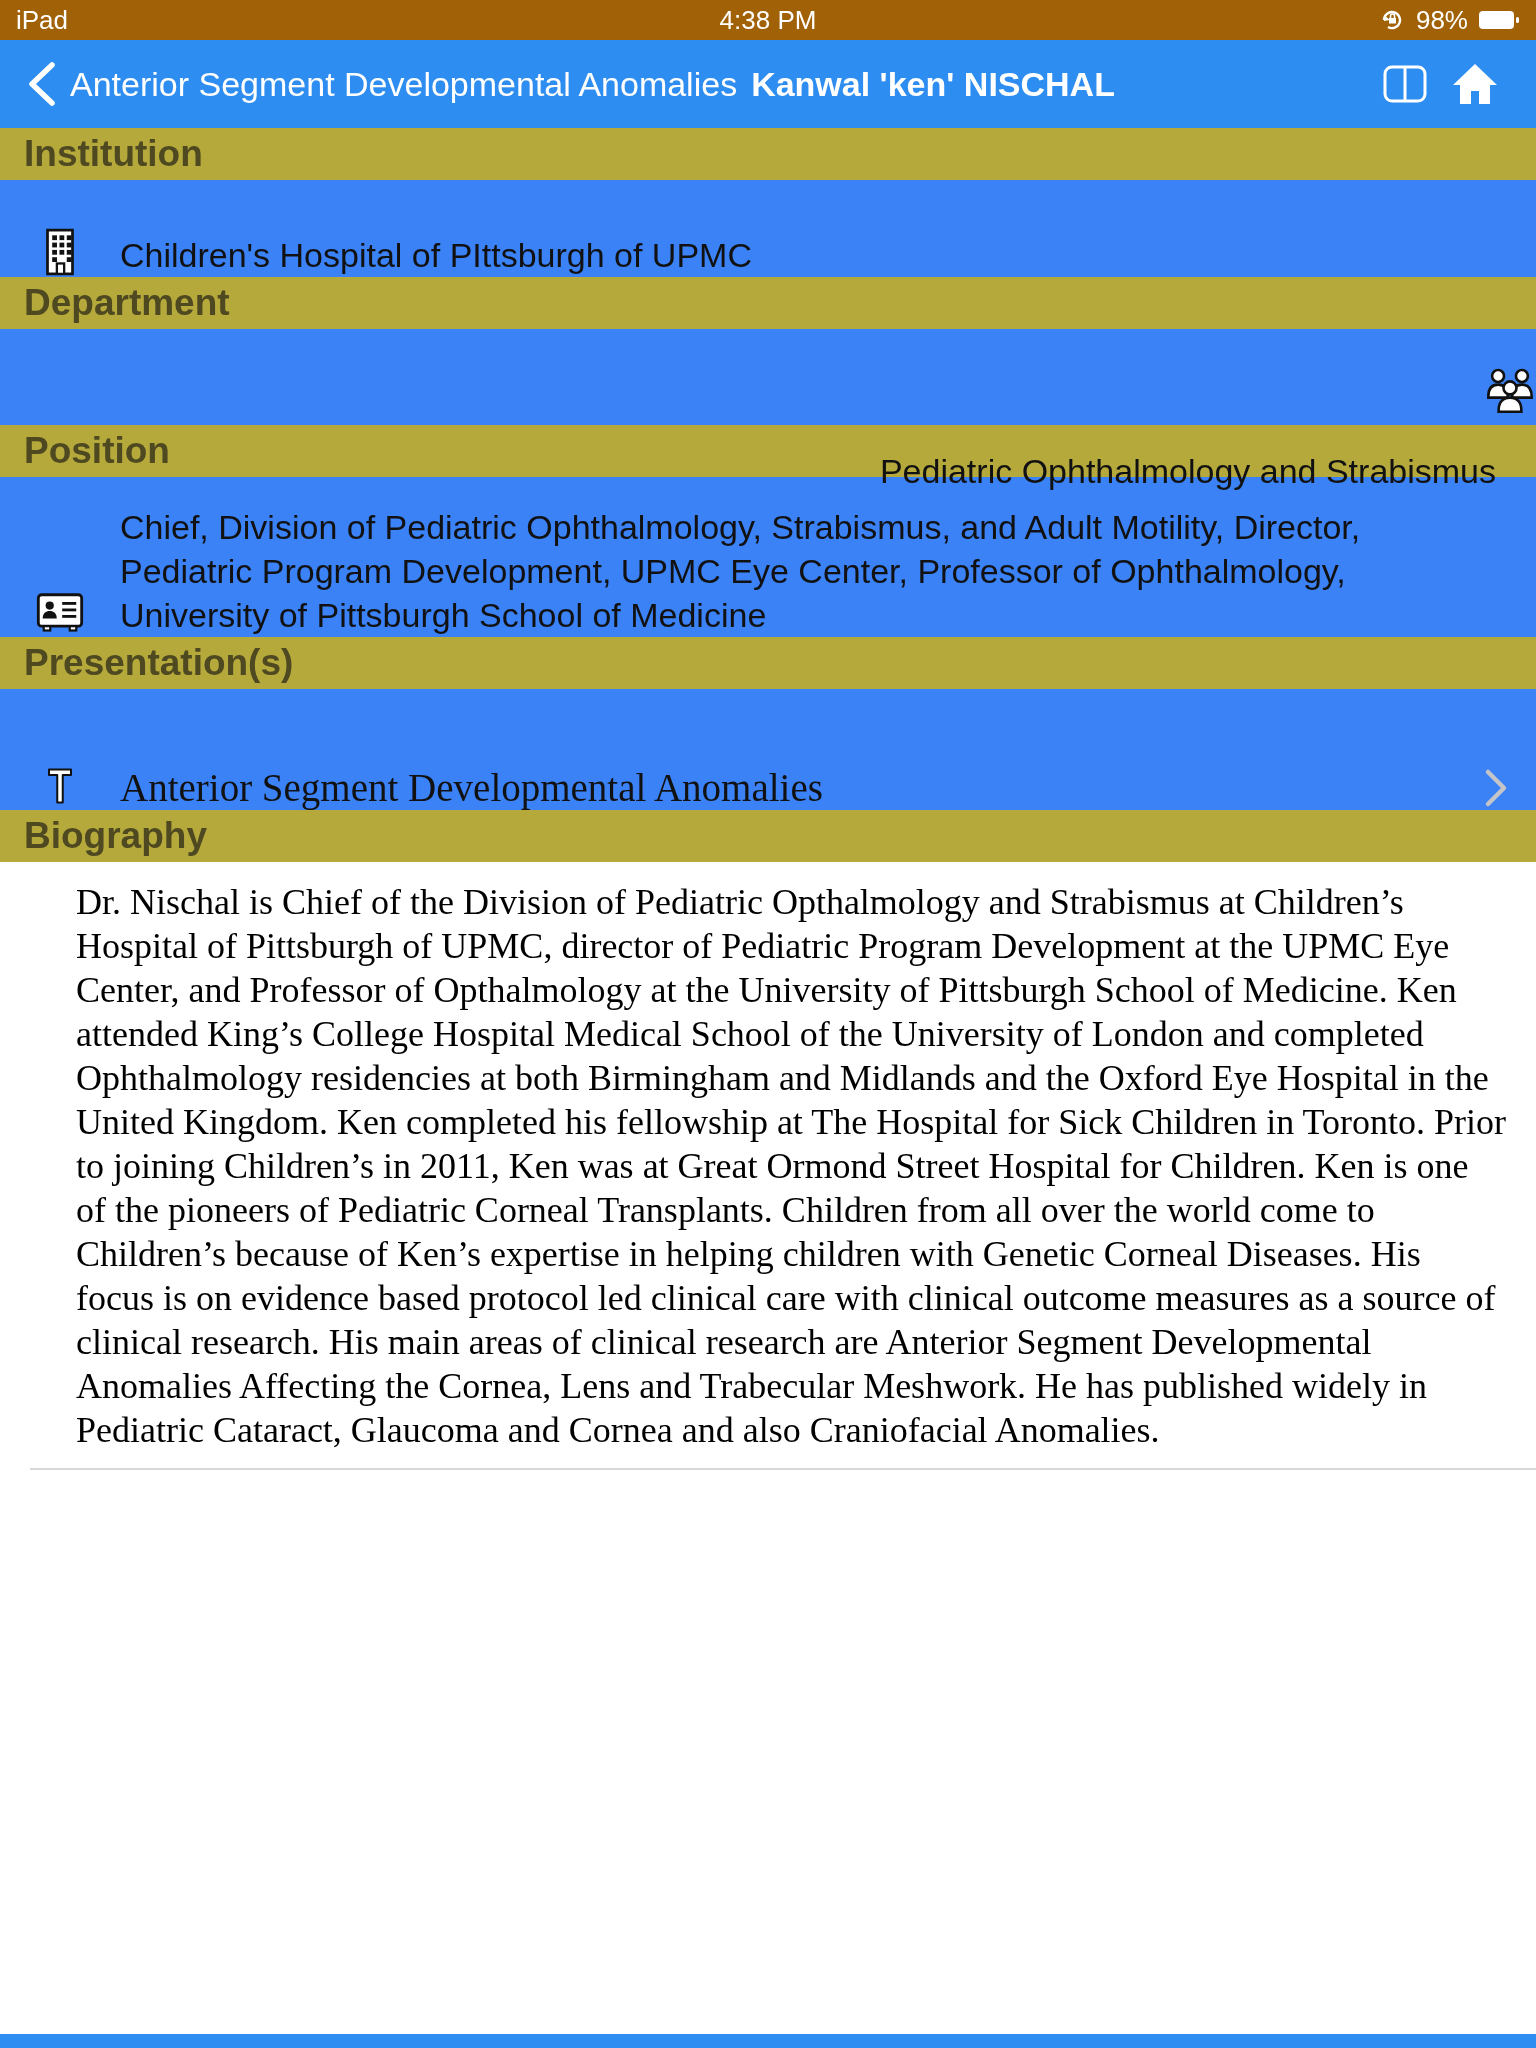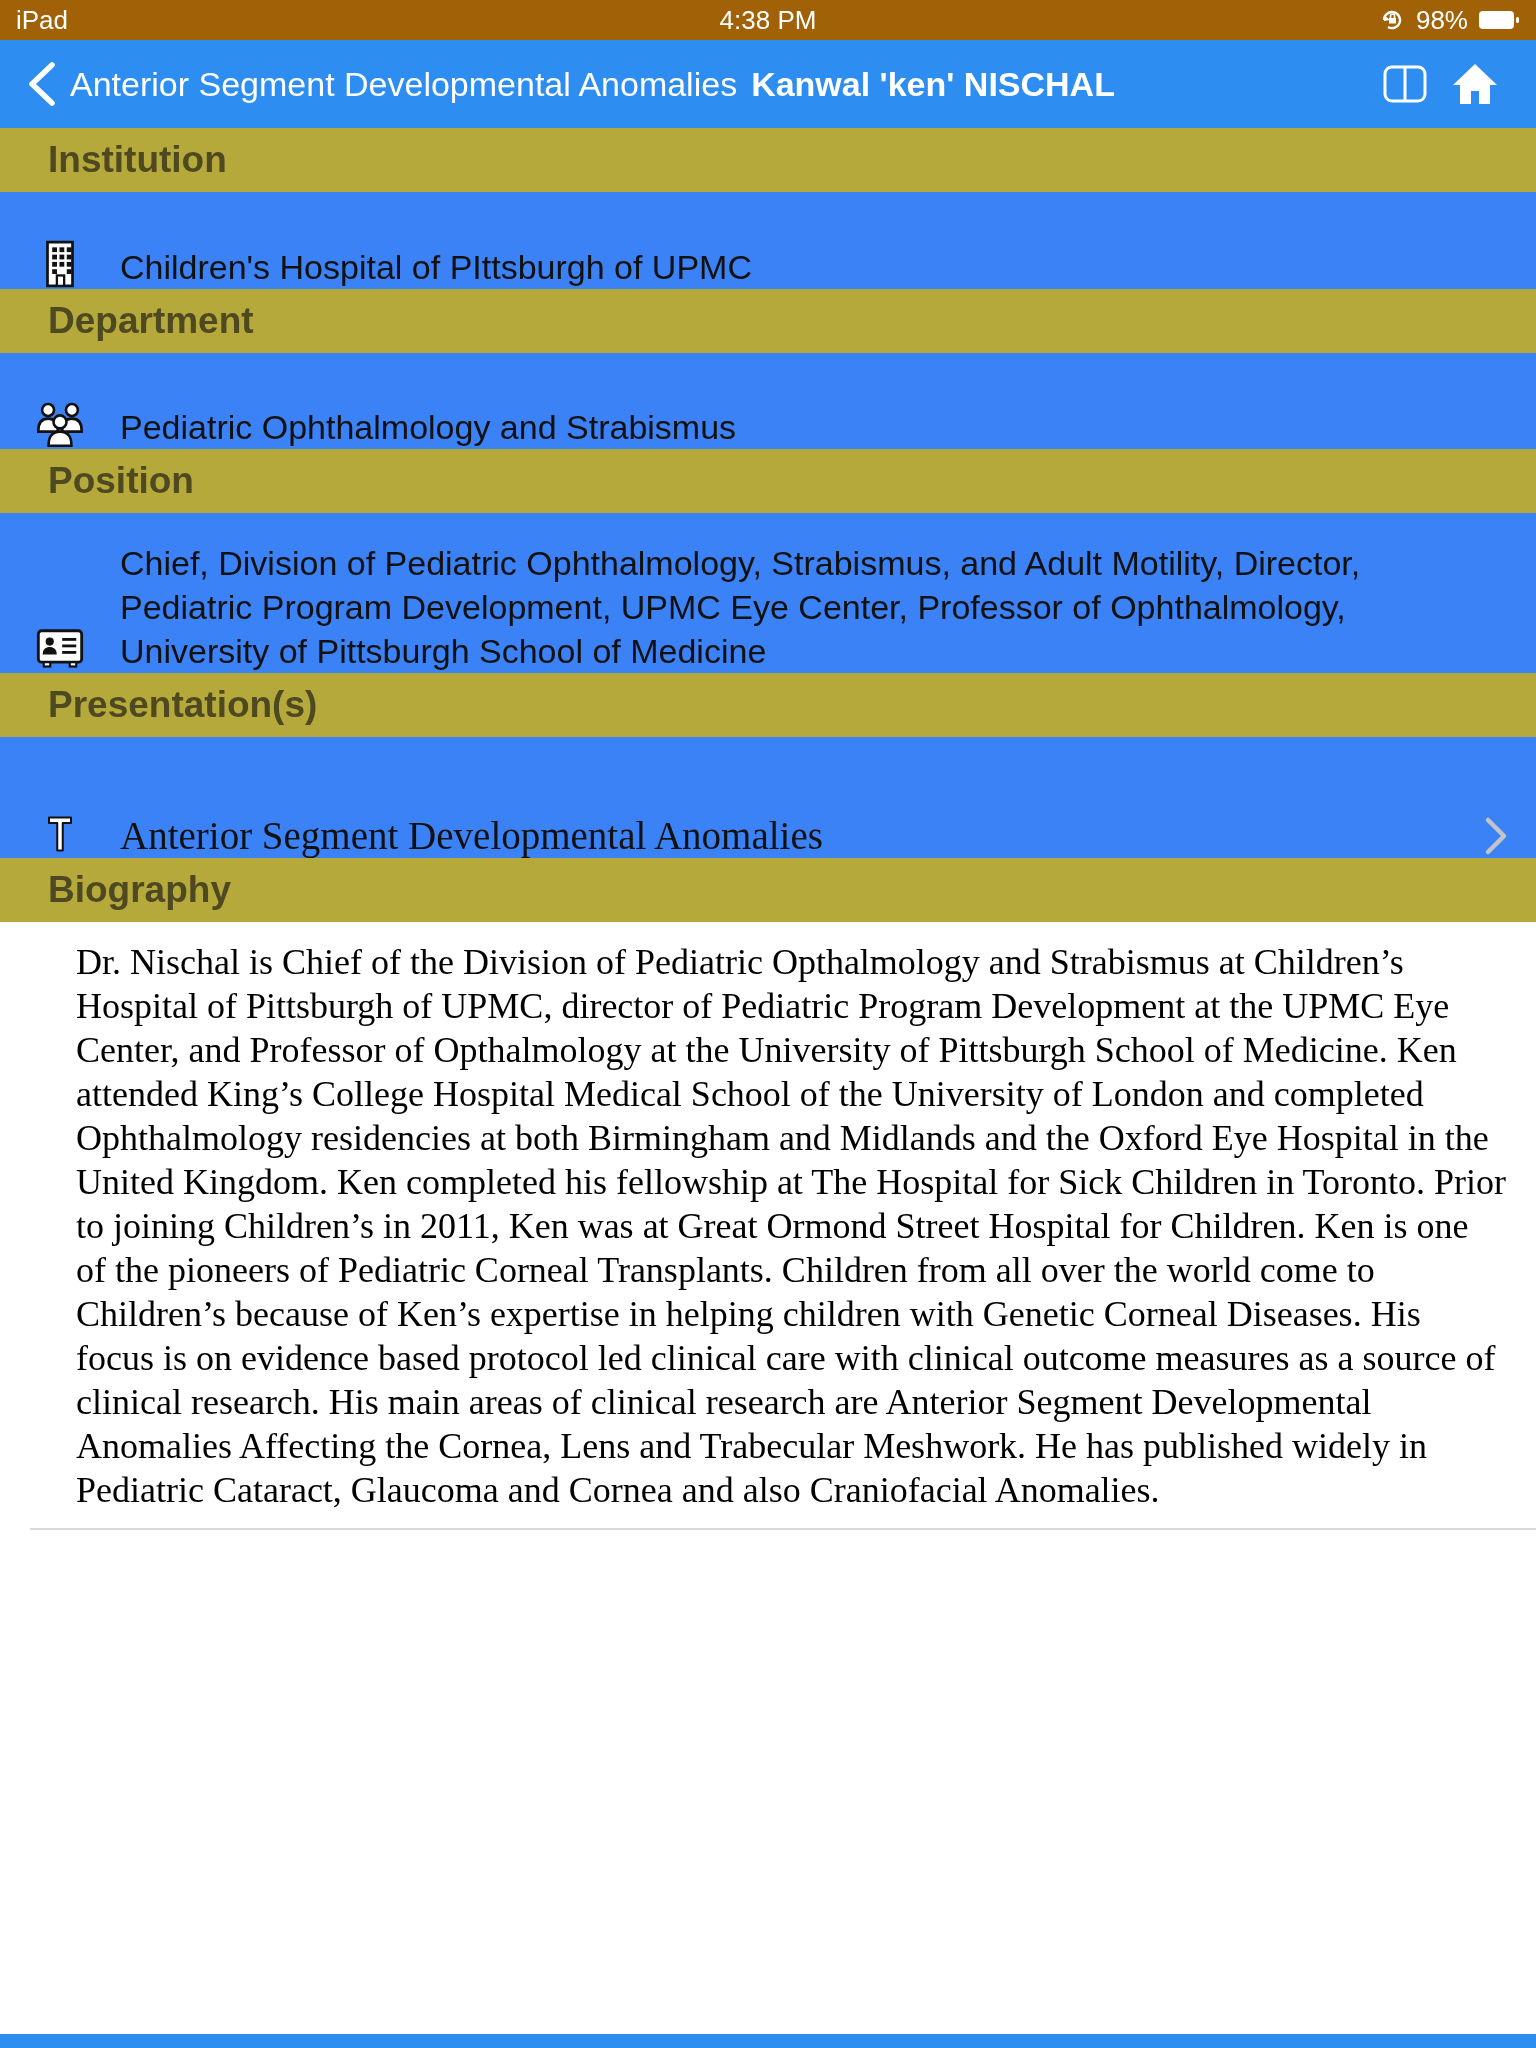--- a/index.html
+++ b/index.html
@@ -19,29 +19,29 @@
     height:88px;background:#2E8DF0;color:#fff;display:flex;align-items:center;
     padding:0 26px;box-sizing:border-box;
   }
   .back-group{display:flex;align-items:center;gap:14px;cursor:pointer;min-width:0;}
   .back-title{font-size:34px;font-weight:400;white-space:nowrap;}
   .speaker-name{font-size:34px;font-weight:bold;margin-left:14px;white-space:nowrap;}
   .nav-spacer{flex:1;}
   .nav-btn{width:70px;display:flex;justify-content:center;align-items:center;cursor:pointer;}
   
   .sec-header{
-    height:64px;background:#B6A93C;color:#4E4920;font-size:37px;font-weight:bold;
-    display:flex;align-items:center;padding:0 48px;box-sizing:border-box;text-align:center;
+    height:52px;background:#B6A93C;color:#4E4920;font-size:37px;font-weight:bold;
+    display:flex;align-items:center;padding:0 24px;box-sizing:border-box;text-align:center;
   }
   
   .row{background:#3b82f6;display:flex;align-items:flex-end;box-sizing:border-box;}
   .row-icon{flex:0 0 120px;display:flex;justify-content:center;align-items:center;}
   .row-text{font-size:34px;line-height:44px;padding-right:40px;}
   .row-inst{height:97px;}
-  .row-dept{height:96px;}
+  .row-dept{height:96px;flex-direction:column;}
   .row-pos{height:160px;}
   .row-pres{height:121px;cursor:pointer;}
   .pres-title{font-family:"Liberation Serif",serif;font-size:39px;flex:1;}
   .pres-chevron{flex:0 0 80px;display:flex;justify-content:center;align-items:center;}
   
   .bio-body{
     padding:18px 30px 0 30px;font-family:"Liberation Serif",serif;
     font-size:36px;line-height:44px;color:#000;margin-left:46px;
   }
   .bio-divider{margin:16px 0 0 30px;border-top:2px solid #D8D8D8;}

